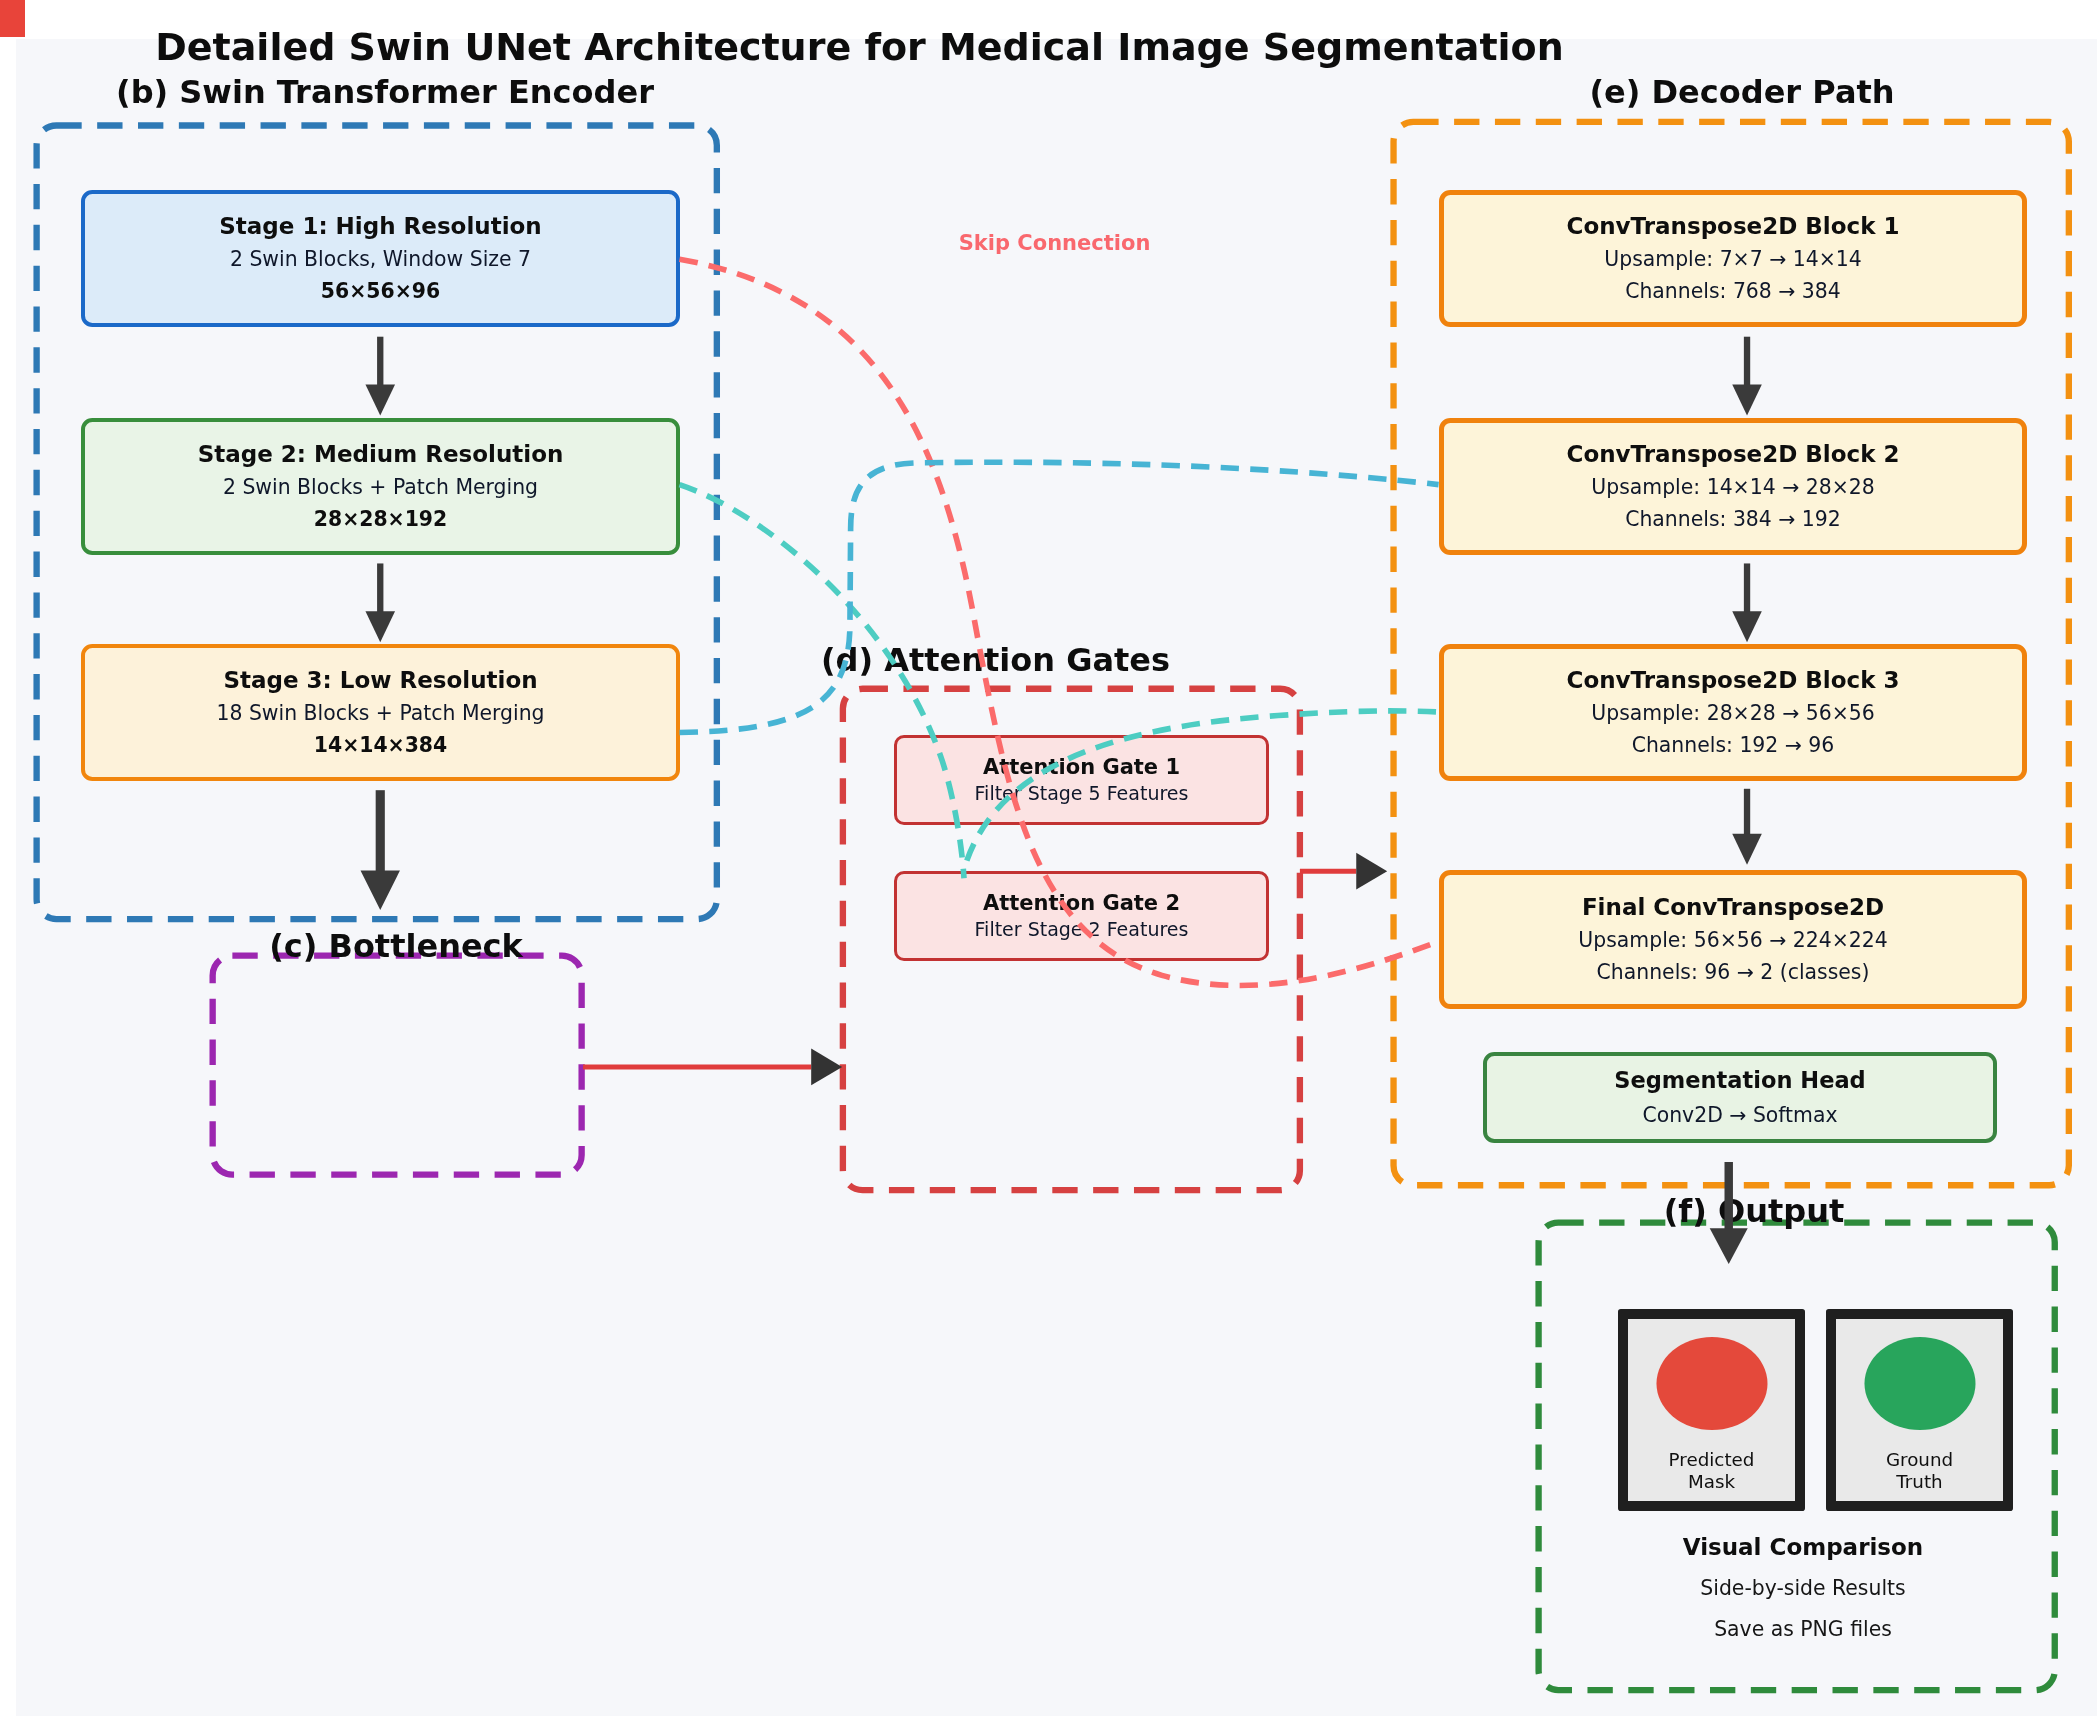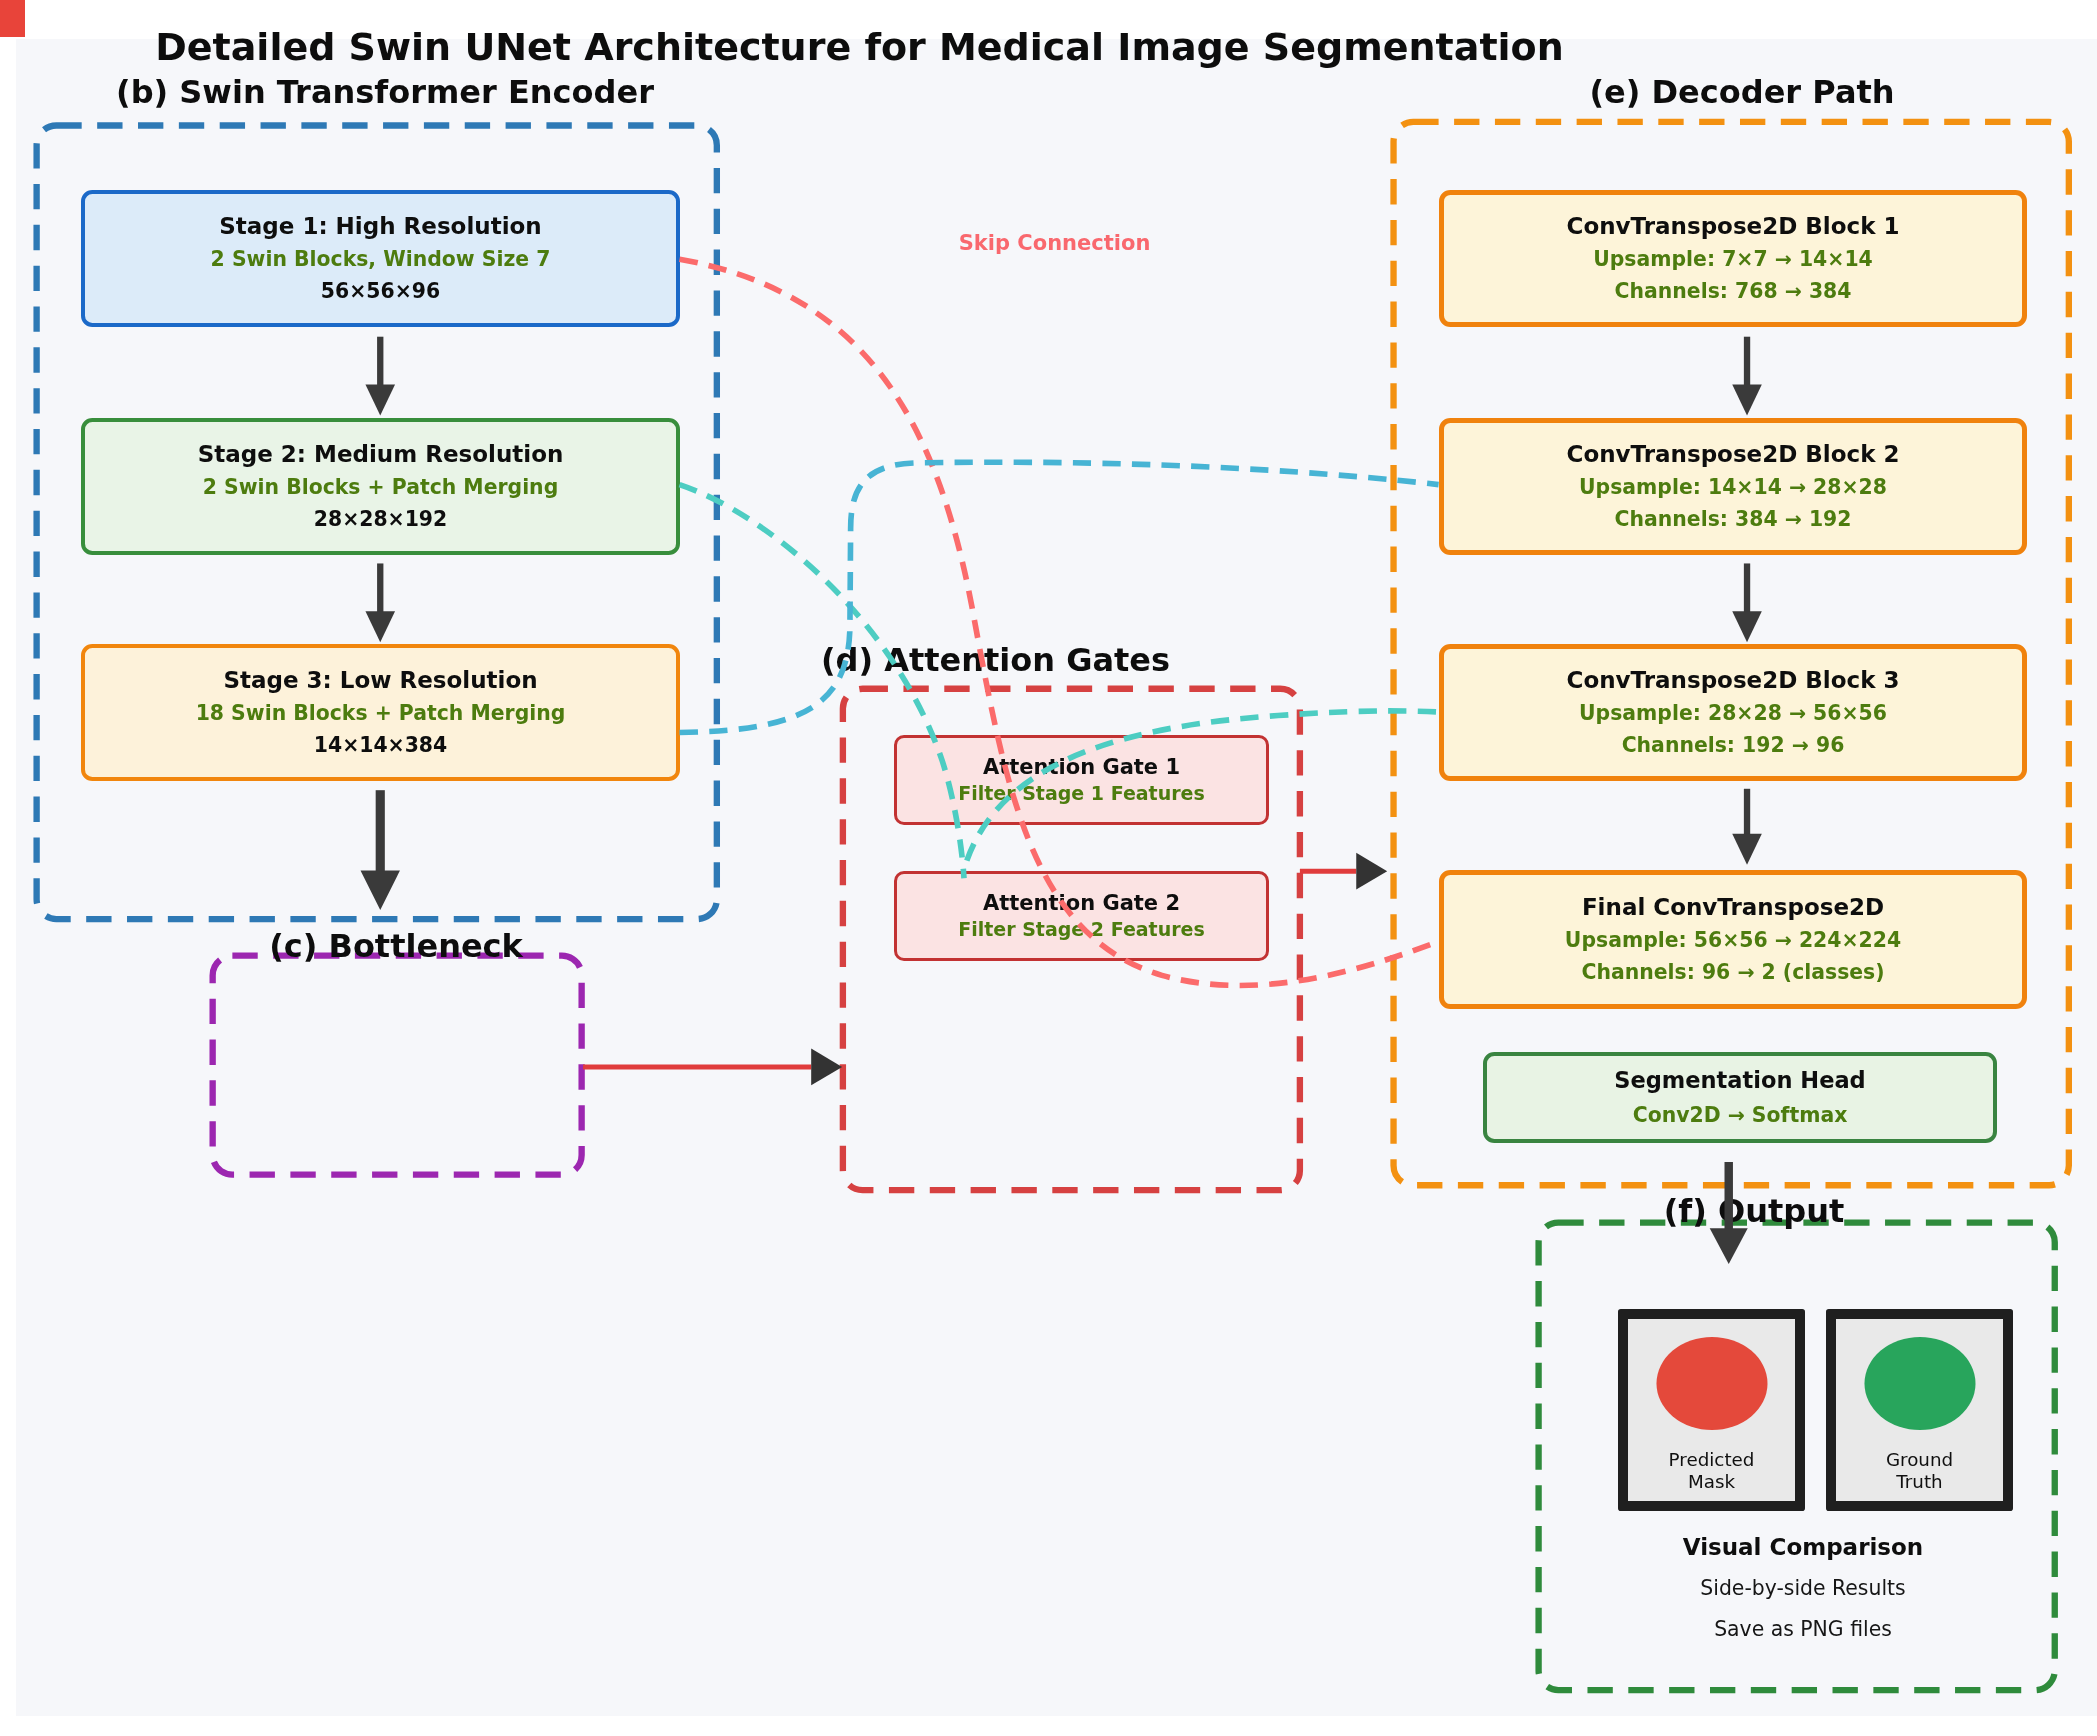--- a/index.html
+++ b/index.html
@@ -8,21 +8,21 @@
   .fig-bg{position:absolute;left:15.5px;top:39px;width:2082px;height:1677px;background:#f6f7fa;}
   .rec-dot{position:absolute;left:0;top:0;width:25px;height:37px;background:#e8443a;}
   svg.layer{position:absolute;left:0;top:0;pointer-events:none;}
   .title{position:absolute;left:141px;top:25px;width:1437px;text-align:center;
          font-size:38px;font-weight:bold;color:#0d0d0d;letter-spacing:0px;}
   .heading{position:absolute;font-size:32px;font-weight:bold;color:#0d0d0d;white-space:nowrap;}
   .heading.centered{text-align:center;}
   .box{position:absolute;box-sizing:border-box;display:flex;flex-direction:column;
        align-items:center;justify-content:center;text-align:center;gap:10.6px;border-radius:11.3px;}
   .box .t{font-weight:bold;font-size:23px;color:#0e0e0e;line-height:1.05;}
-  .box .d{font-size:20.4px;color:#4d7c0f;line-height:1.05;font-weight:bold;}
+  .box .d{font-size:20.4px;color:#0f172a;line-height:1.05;}
   .box .m{font-size:20.4px;font-weight:bold;color:#0e0e0e;line-height:1.05;}
   .stage1{left:81px;top:190px;width:599px;height:137px;border:4.2px solid #1b69c8;background:#dcebf9;}
   .stage2{left:81px;top:418px;width:599px;height:137px;border:4.2px solid #388e3c;background:#e9f4e7;}
   .stage3{left:81px;top:644px;width:599px;height:137px;border:4.2px solid #f1860d;background:#fdf2da;}
   .stage4{left:259px;top:1004px;width:281px;height:134px;border:4.2px solid #8e24aa;background:#f5e6f7;gap:7.7px;}
   .stage4 .t{font-size:22.5px;}
   .gate{left:894px;width:375px;height:90px;border:3.5px solid #c23232;background:#fbe3e3;border-radius:10px;gap:6.3px;}
   .gate .t{font-size:21px;}
   .gate .d{font-size:19px;}
   .gate1{top:735px;} .gate2{top:871px;} .gate3{top:1007px;}
@@ -81,21 +81,21 @@
   </div>
   <div class="box stage3">
     <div class="t">Stage 3: Low Resolution</div>
     <div class="d">18 Swin Blocks + Patch Merging</div>
     <div class="m">14×14×384</div>
   </div>
 
 
   <div class="box gate gate1">
     <div class="t">Attention Gate 1</div>
-    <div class="d">Filter Stage 1 Features</div>
+    <div class="d">Filter Stage 5 Features</div>
   </div>
   <div class="box gate gate2">
     <div class="t">Attention Gate 2</div>
     <div class="d">Filter Stage 2 Features</div>
   </div>
 
   <div class="box dblock dblock1">
     <div class="t">ConvTranspose2D Block 1</div>
     <div class="d">Upsample: 7×7 → 14×14</div>
     <div class="d">Channels: 768 → 384</div>

